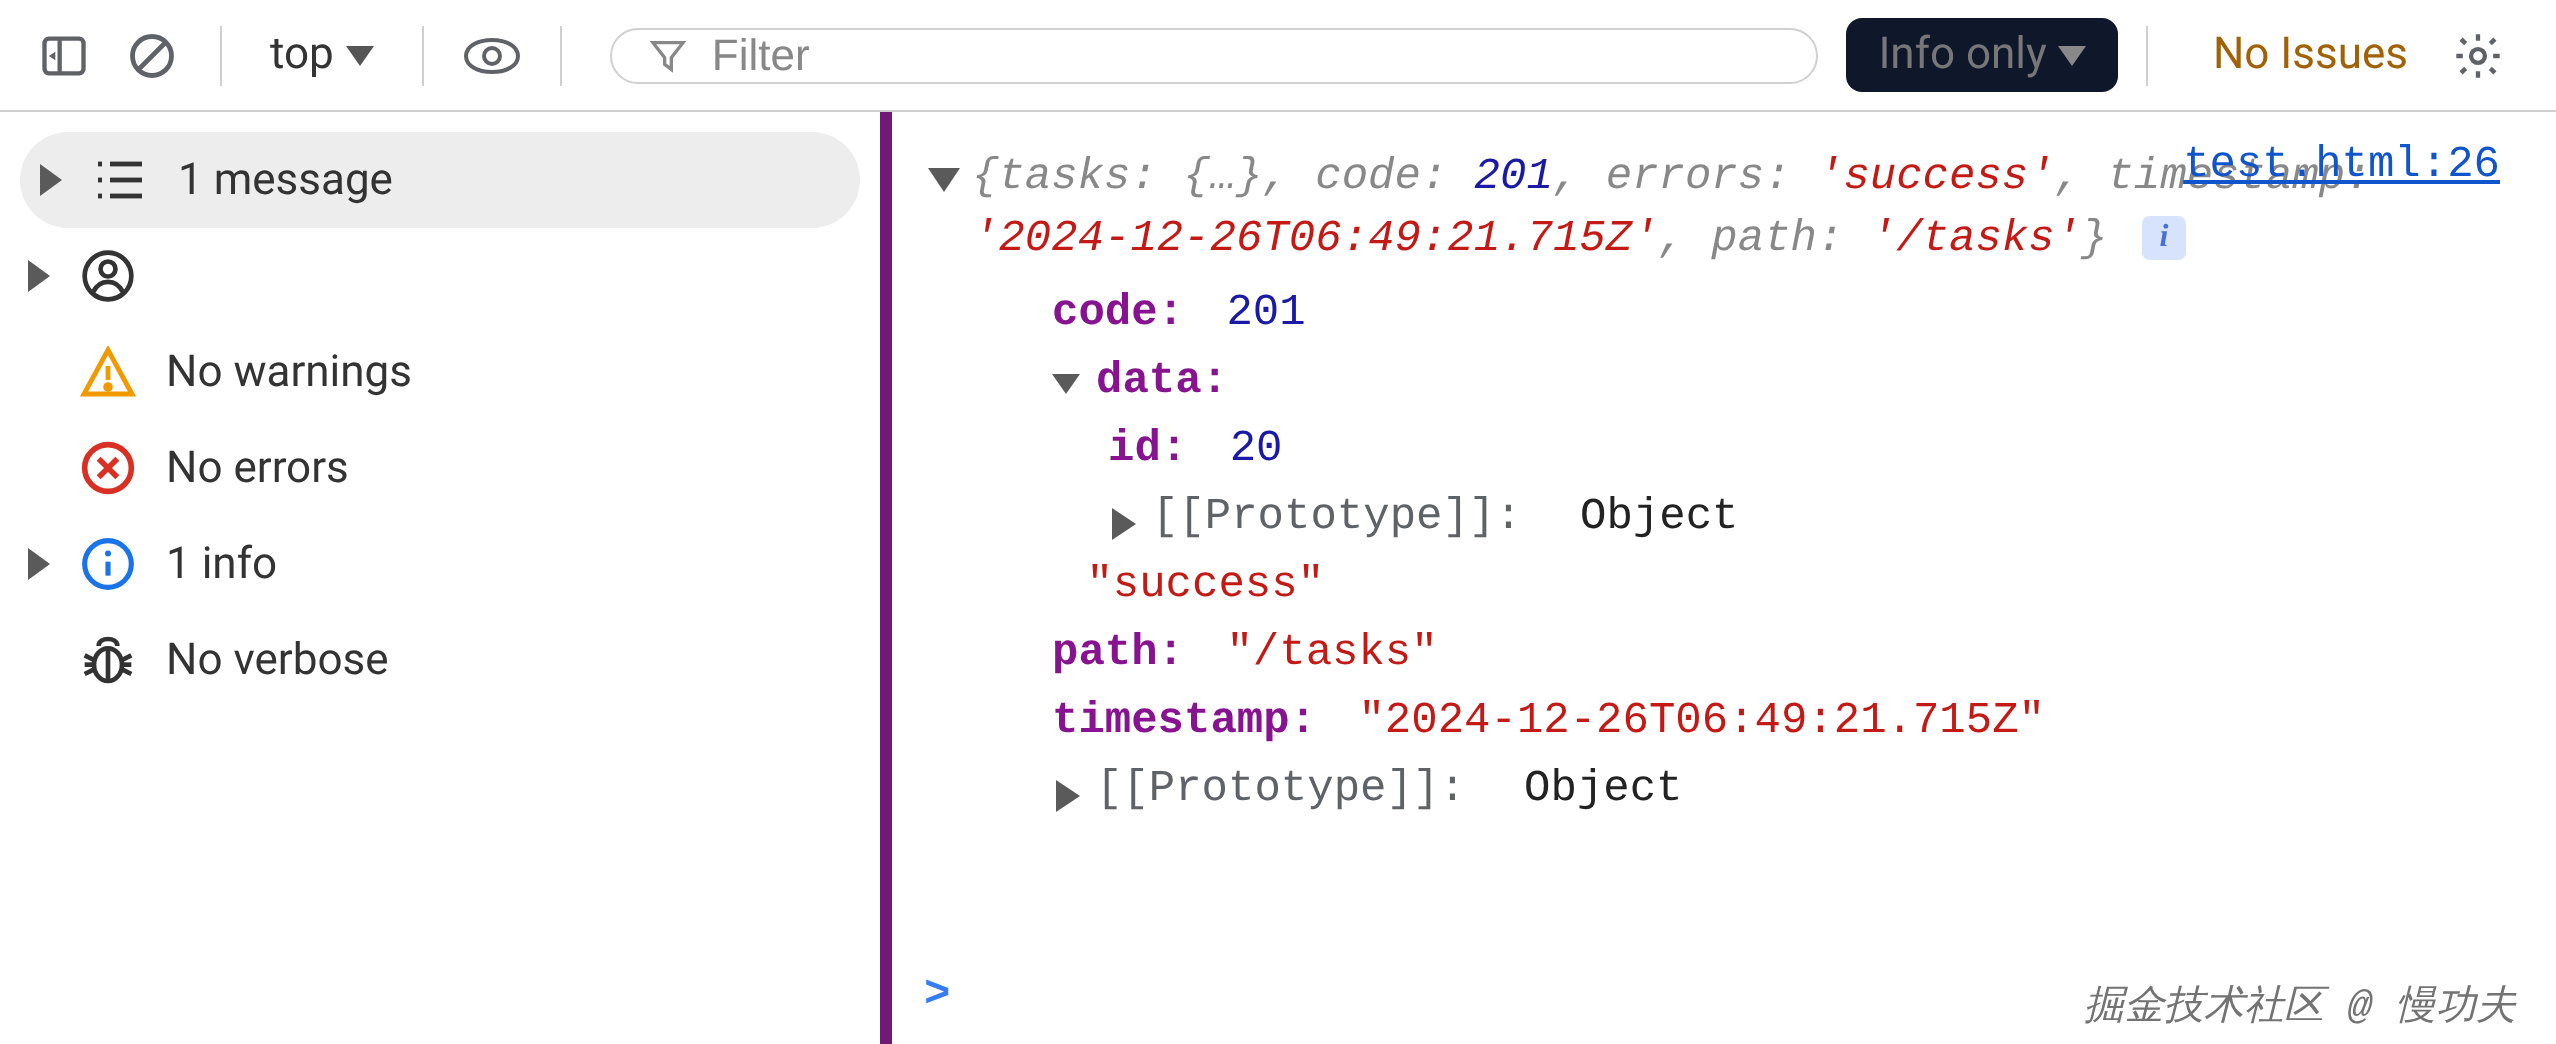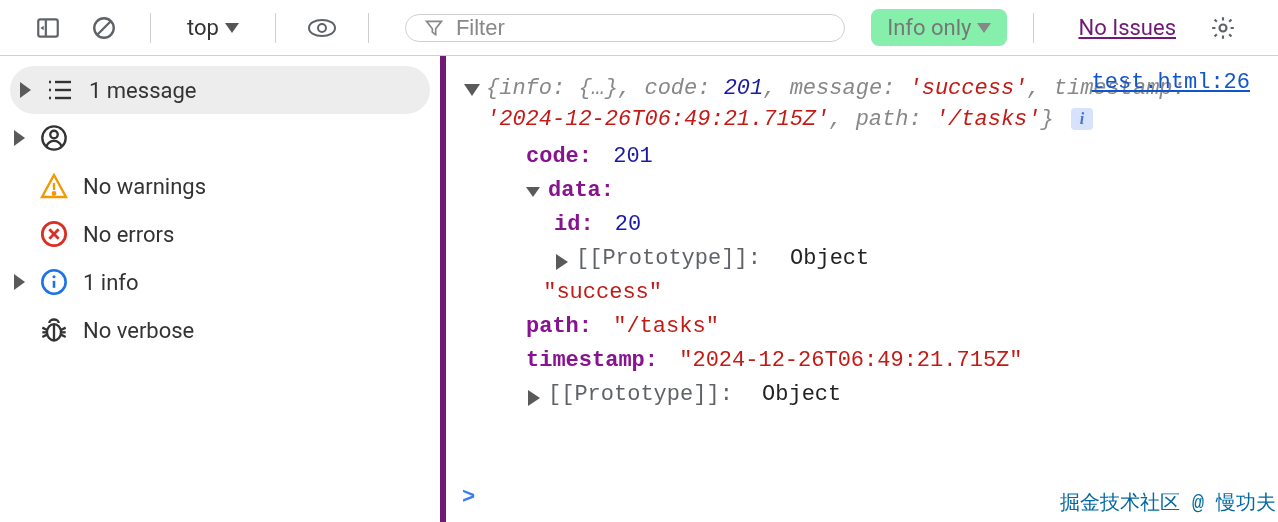--- a/index.html
+++ b/index.html
@@ -14,22 +14,22 @@
   position: relative;
 }
 .mono { font-family: Menlo, Consolas, "Courier New", monospace; }
 
 
 .toolbar {
   display: flex;
   align-items: center;
   height: 56px;
   border-bottom: 1px solid #d0d0d0;
-  padding: 0 28px;
-  gap: 16px;
+  padding: 0 12px;
+  gap: 4px;
 }
 .tb-btn {
   width: 40px; height: 40px;
   display: flex; align-items: center; justify-content: center;
   border-radius: 4px;
   color: #5f6368;
 }
 .tb-sep { width:1px; height:30px; background:#d0d0d0; margin:0 10px; }
 .context-selector {
   display:flex; align-items:center; gap:6px;
@@ -40,24 +40,24 @@
   border:1px solid #d0d0d0; border-radius:22px;
   height:28px; padding:0 18px; margin:0 10px;
   color:#888;
 }
 .filter-input {
   border:none; outline:none; font-size:22px; flex:1; color:#333; background:transparent;
 }
 .filter-input::placeholder { color:#888; }
 .levels-btn {
   display:flex; align-items:center; gap:6px;
-  background:#86efac; border-radius:8px;
+  background:#0f172a; border-radius:8px;
   padding:6px 16px; color:#777; font-size:22px;
 }
-.no-issues { padding:0 18px; color:#701a75; font-size:22px;text-decoration:underline; }
+.no-issues { padding:0 18px; color:#a16207; font-size:22px; }
 .gear { width:40px; text-align:center; color:#5f6368; }
 
 
 .main { display:flex; height:calc(100% - 56px); }
 .sidebar {
   width:446px; border-right:6px solid #701a75;
   padding-top:10px;
 }
 .srow {
   display:flex; align-items:center; gap:14px;
@@ -103,21 +103,21 @@
 .tree-indent2 { padding-left:56px; }
 .key { color:#881391; font-weight:600;}
 .num { color:#1a1aa6;}
 .str { color:#c41a16;}
 .proto-k { color:#5f6368;}
 .proto-v { color:#222;}
 .prompt {
   position:absolute; bottom:12px; left:16px; color:#367cf5; font-size:22px; font-weight:bold;
 }
 .watermark {
-  position:absolute; bottom:6px; right:2px; color:#0369a1; font-size:20px;
+  position:absolute; bottom:6px; right:20px; color:#737373; font-size:20px;font-style:italic;
 }
 
 svg { display:block; }
 </style>
 </head>
 <body>
 
 <div class="toolbar">
   <div class="tb-btn">
     <svg width="26" height="26" viewBox="0 0 24 24" fill="none" stroke="#5f6368" stroke-width="2">
@@ -247,21 +247,21 @@
       <span>No verbose</span>
     </div>
   </div>
 
   <div class="content mono">
     <a class="source-link">test.html:26</a>
 
     <div class="obj-head">
       <div class="obj-tri-down"></div>
       <div class="summary">
-        <span>{info: {…}, </span><span class="k">code: </span><span class="num">201</span><span>, message: </span><span class="str">'success'</span><span>, timestamp: </span><span class="str">'2024-12-26T06:49:21.715Z'</span><span>, path: </span><span class="str">'/tasks'</span><span>}</span>
+        <span>{tasks: {…}, </span><span class="k">code: </span><span class="num">201</span><span>, errors: </span><span class="str">'success'</span><span>, timestamp: </span><span class="str">'2024-12-26T06:49:21.715Z'</span><span>, path: </span><span class="str">'/tasks'</span><span>}</span>
         <span class="info-badge">i</span>
       </div>
     </div>
 
     <div class="tree">
       <div class="tree-row tree-indent1">
         <span class="key">code:</span>&nbsp;<span class="num">201</span>
       </div>
       <div class="tree-row tree-indent1" style="gap:8px;">
         <div class="obj-tri-down" style="margin-top:2px;border-top-width:10px;border-left-width:7px;border-right-width:7px;"></div>

